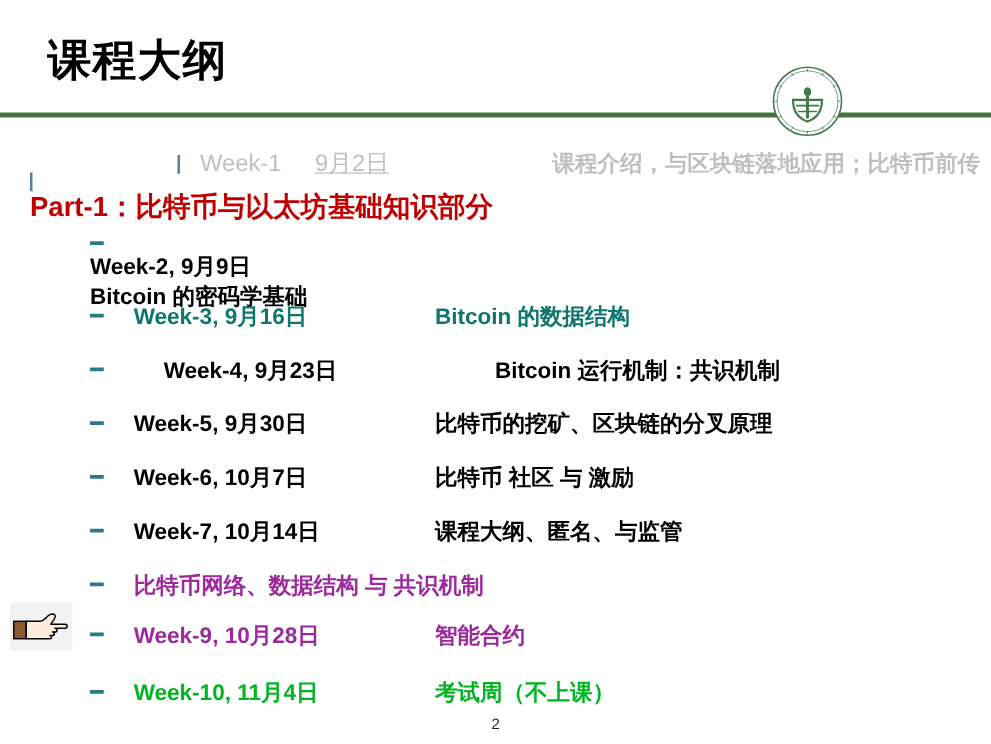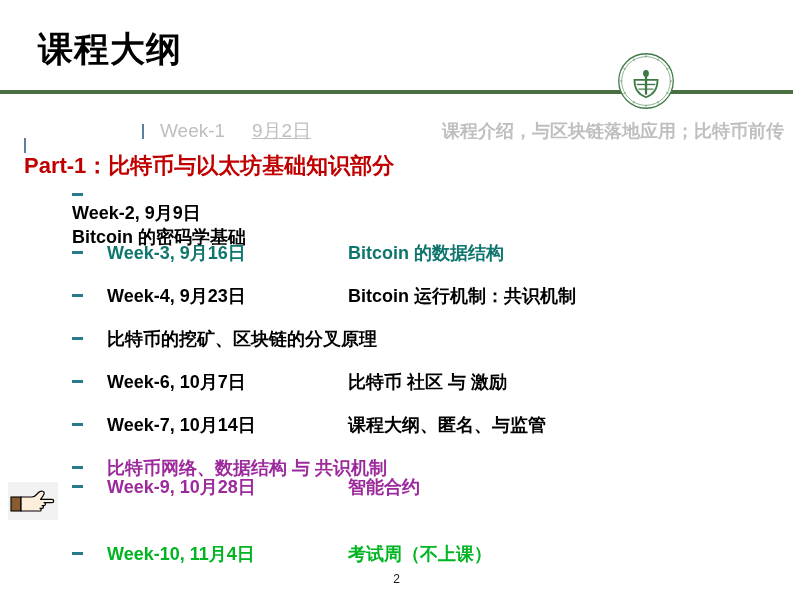--- a/index.html
+++ b/index.html
@@ -204,49 +204,50 @@
     <span class="c-label">Week-2, 9月9日</span>
     <span class="c-desc">Bitcoin 的密码学基础</span>
   </div>
 
   <div class="lvl2" style="top:229px; color:#0f766e;">
     <span class="dash"></span>
     <span class="c-label">Week-3, 9月16日</span>
     <span class="c-desc">Bitcoin 的数据结构</span>
   </div>
 
-  <div class="lvl2" style="top:272px; color:#000000;">
+  <div class="lvl2" style="top:272px; color:#000000;gap:24px;">
     <span class="dash"></span>
     <span class="c-label">Week-4, 9月23日</span>
     <span class="c-desc">Bitcoin 运行机制：共识机制</span>
   </div>
 
   <div class="lvl2" style="top:315px; color:#000000;">
     <span class="dash"></span>
+    <span class="c-label">Week-5, 9月30日</span>
     <span class="c-desc">比特币的挖矿、区块链的分叉原理</span>
   </div>
 
   <div class="lvl2" style="top:358px; color:#000000;">
     <span class="dash"></span>
     <span class="c-label">Week-6, 10月7日</span>
     <span class="c-desc">比特币 社区 与 激励</span>
   </div>
 
   <div class="lvl2" style="top:401px; color:#000000;">
     <span class="dash"></span>
     <span class="c-label">Week-7, 10月14日</span>
     <span class="c-desc">课程大纲、匿名、与监管</span>
   </div>
 
   <div class="lvl2" style="top:444px; color:#9c2a9c;">
     <span class="dash"></span>
     <span class="c-desc">比特币网络、数据结构 与 共识机制</span>
   </div>
 
-  <div class="lvl2" style="top:463px; color:#9c2a9c;">
+  <div class="lvl2" style="top:484px; color:#9c2a9c;">
     <span class="dash"></span>
     <span class="c-label">Week-9, 10月28日</span>
     <span class="c-desc">智能合约</span>
   </div>
 
   <div class="lvl2" style="top:530px; color:#00b422;">
     <span class="dash"></span>
     <span class="c-label">Week-10, 11月4日</span>
     <span class="c-desc">考试周（不上课）</span>
   </div>

